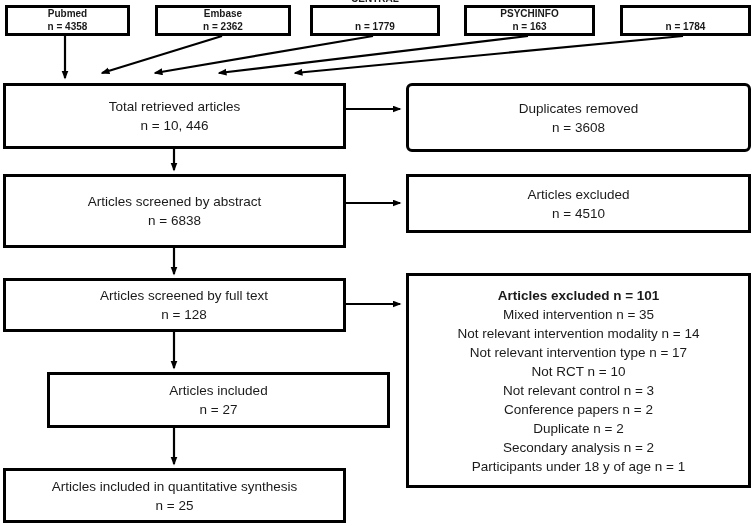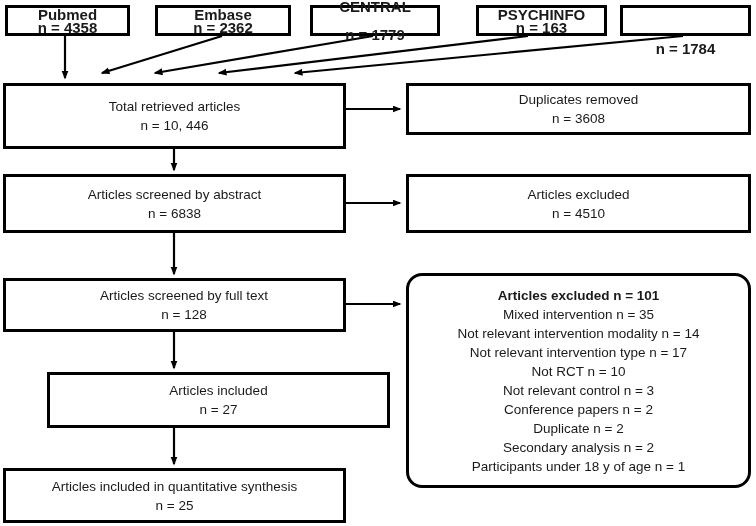--- a/index.html
+++ b/index.html
@@ -29,34 +29,34 @@
     border: 3px solid #000000;
     background: #ffffff;
     display: flex;
     flex-direction: column;
     align-items: center;
     justify-content: center;
     text-align: center;
     color: #1a1a1a;
   }
   .src {
-    font-size: 15px;
+    font-size: 10px;
     font-weight: bold;
     line-height: 13px;
+    justify-content: flex-end;
   }
   .flowbox {
     font-size: 13.5px;
     font-weight: 400;
     line-height: 19px;
   }
   .excl-full {
     font-size: 13.5px;
     line-height: 19px;
     justify-content: center;
-    border-radius: 16px;
   }
   .excl-title {
     font-weight: bold;
   }
   .reason {
     font-weight: 400;
   }
 </style>
 </head>
 <body>
@@ -88,51 +88,51 @@
     <span>n = 4358</span>
   </div>
   <div class="box src" style="left:155px; top:5px; width:136px; height:31px;">
     <span>Embase</span>
     <span>n = 2362</span>
   </div>
   <div class="box src" style="left:310px; top:5px; width:130px; height:31px;gap:15px;">
     <span>CENTRAL</span>
     <span>n = 1779</span>
   </div>
-  <div class="box src" style="left:476px; top:5px; width:131px; height:31px;">
+  <div class="box src" style="left:464px; top:5px; width:131px; height:31px;">
     <span>PSYCHINFO</span>
     <span>n = 163</span>
   </div>
   <div class="box src" style="left:620px; top:5px; width:131px; height:31px;gap:42px;">
     <span>Web of Science</span>
     <span>n = 1784</span>
   </div>
 
   <div class="box flowbox" style="left:3px; top:83px; width:343px; height:66px;">
     <span>Total retrieved articles</span>
     <span>n = 10, 446</span>
   </div>
-  <div class="box flowbox" style="left:3px; top:174px; width:343px; height:59px;">
+  <div class="box flowbox" style="left:3px; top:174px; width:343px; height:74px;">
     <span>Articles screened by abstract</span>
     <span>n = 6838</span>
   </div>
   <div class="box flowbox" style="left:3px; top:278px; width:343px; height:54px;padding-left:19px;">
     <span>Articles screened by full text</span>
     <span>n = 128</span>
   </div>
   <div class="box flowbox" style="left:3px; top:372px; width:343px; height:56px;margin-left:44px;">
     <span>Articles included</span>
     <span>n = 27</span>
   </div>
   <div class="box flowbox" style="left:3px; top:468px; width:343px; height:55px;">
     <span>Articles included in quantitative synthesis</span>
     <span>n = 25</span>
   </div>
 
-  <div class="box flowbox" style="left:406px; top:83px; width:345px; height:52px;">
+  <div class="box flowbox" style="left:406px; top:83px; width:345px; height:69px;border-radius:6px;">
     <span>Duplicates removed</span>
     <span>n = 3608</span>
   </div>
   <div class="box flowbox" style="left:406px; top:174px; width:345px; height:59px;">
     <span>Articles excluded</span>
     <span>n = 4510</span>
   </div>
   <div class="box excl-full" style="left:406px; top:273px; width:345px; height:215px;">
     <span class="excl-title">Articles excluded n = 101</span>
     <span class="reason">Mixed intervention n = 35</span>

